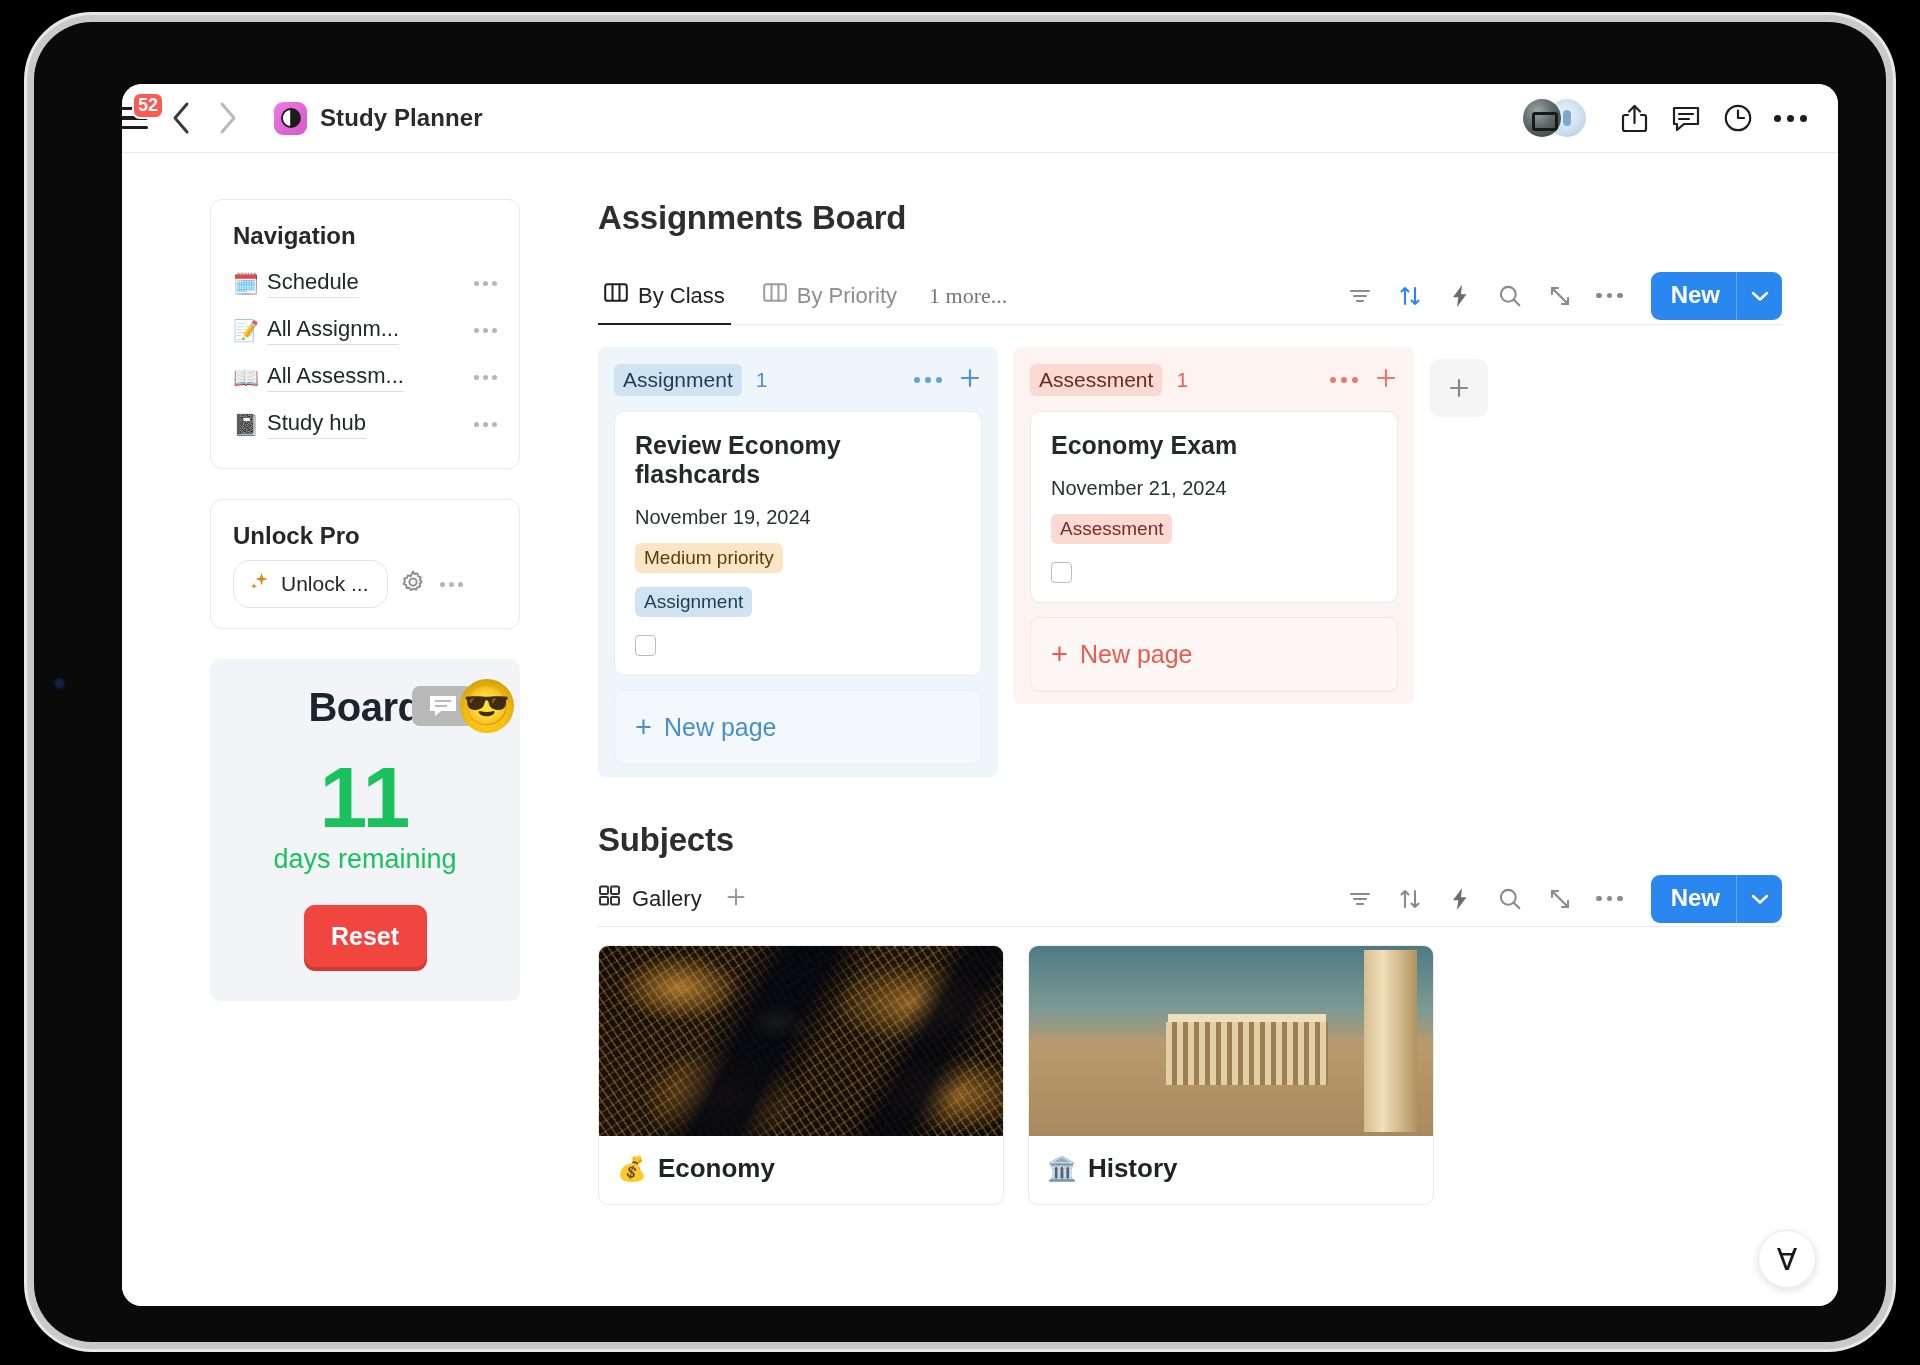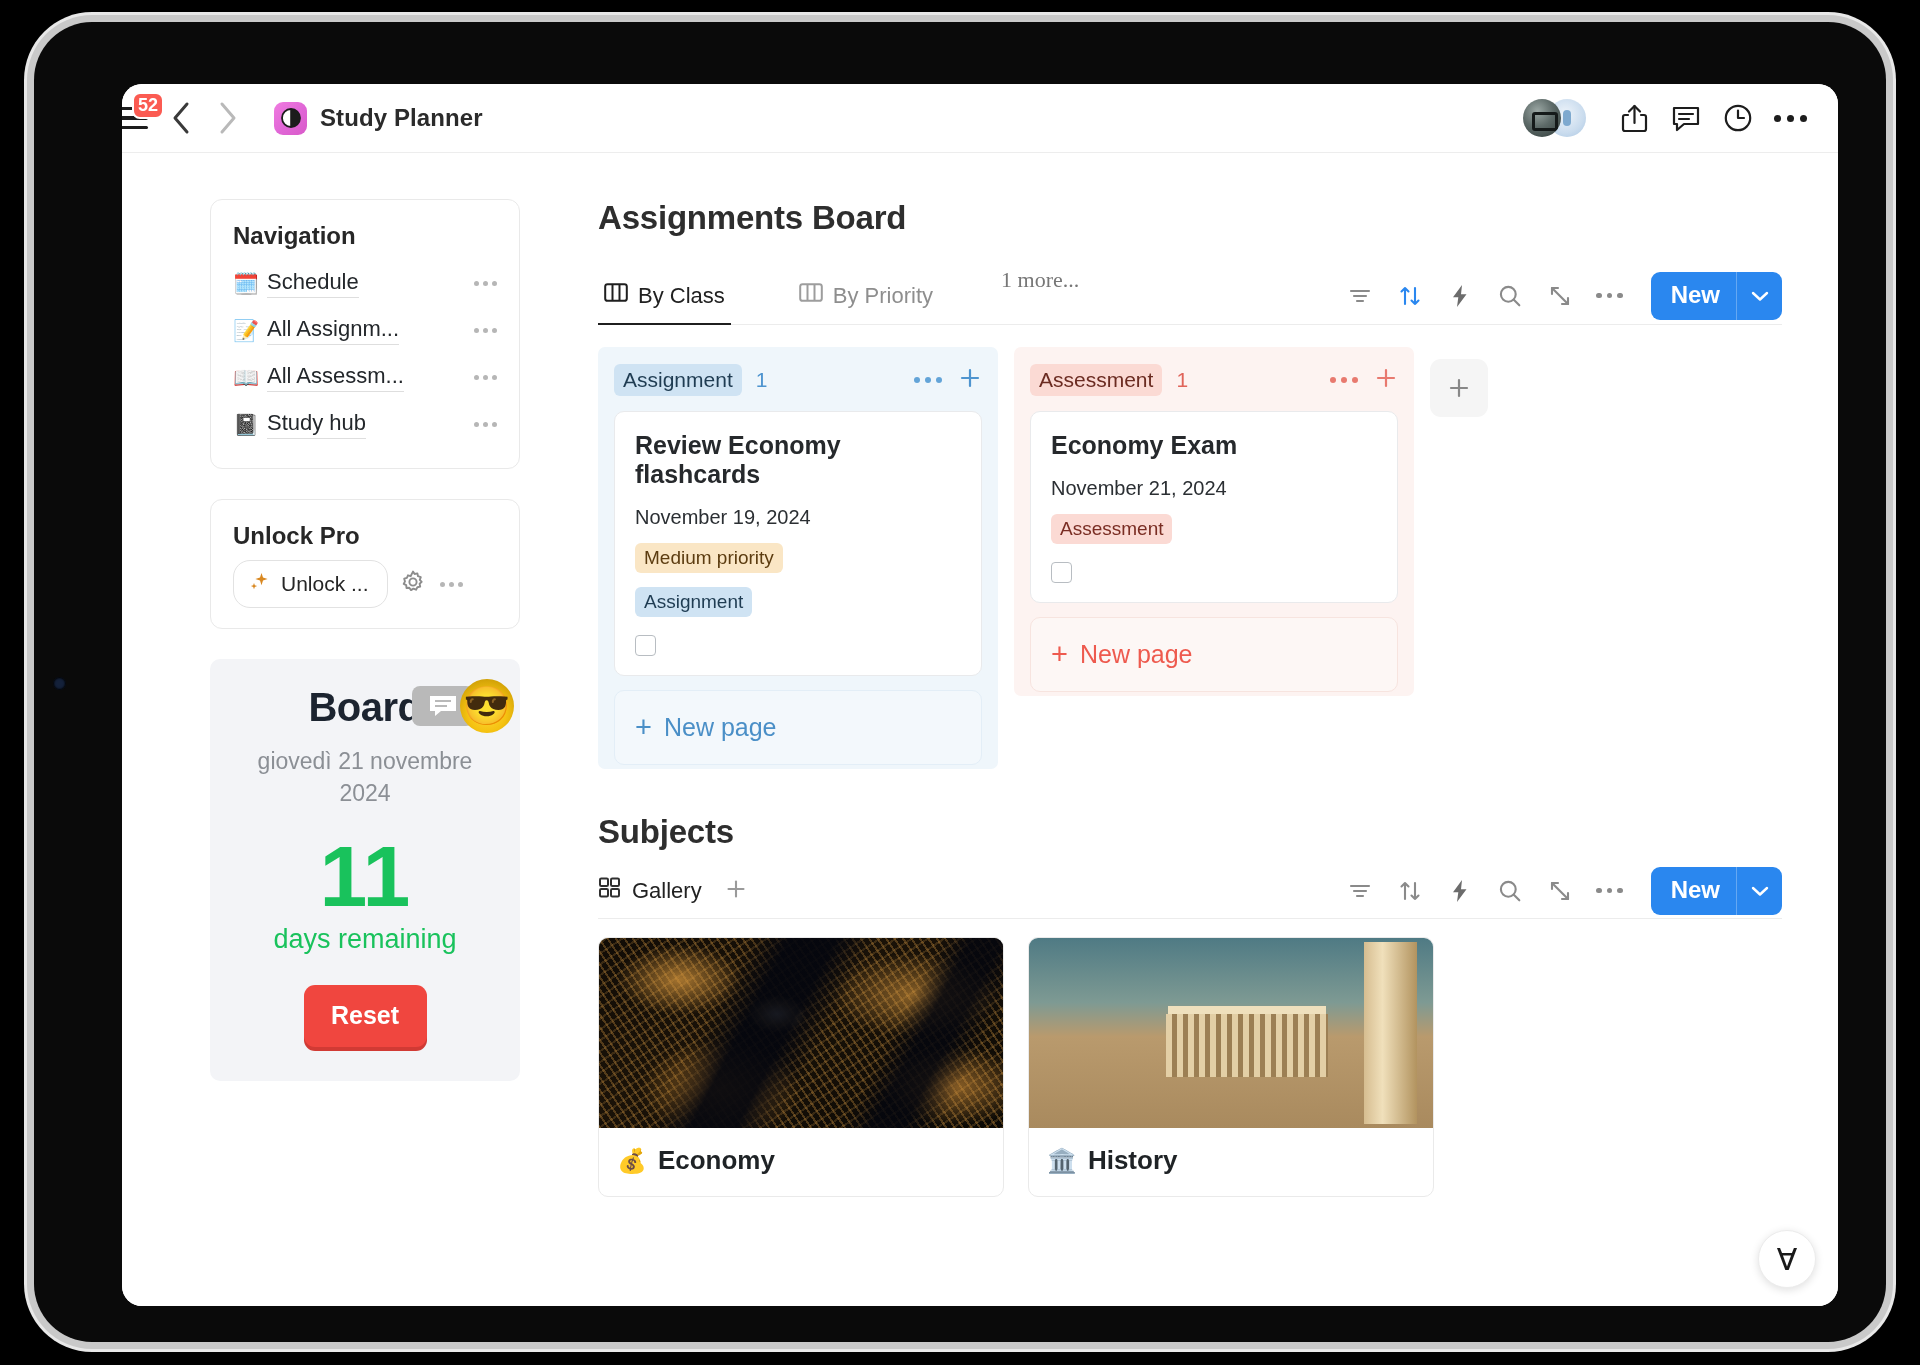--- a/index.html
+++ b/index.html
@@ -226,24 +226,23 @@
   .main {
     flex: 1;
     padding: 46px 56px 0 56px;
     overflow: hidden;
   }
   .section-title { font-size: 33px; font-weight: 700; color: #2e2e2e; letter-spacing: -.2px; }
 
   .view-bar {
     margin-top: 30px;
     border-bottom: 1px solid #ececec;
-    display: flex; 
+    display: flex; align-items: center;
     height: 58px;
     position: relative;
-    gap: 36px;
   }
   .view-tab {
     display: flex; align-items: center; gap: 10px;
     height: 100%;
     padding: 0 6px;
     margin-right: 26px;
     cursor: pointer;
     font-size: 22px;
     color: #8e8e8e;
     position: relative;
@@ -280,21 +279,21 @@
   
   .board {
     margin-top: 22px;
     display: flex;
     gap: 16px;
     align-items: flex-start;
   }
   .col {
     width: 400px;
     border-radius: 7px;
-    padding: 16px 16px 4px 16px;
+    padding: 16px 16px 12px 16px;
   }
   .col.blue { background: #eff6fb; }
   .col.red  { background: #fdf3f1; }
   .col-head { display: flex; align-items: center; height: 34px; }
   .col-chip {
     font-size: 21px; font-weight: 500;
     border-radius: 6px;
     padding: 4px 9px;
   }
   .col-chip.blue { background: #cfe3f3; color: #1f3c52; }
@@ -611,21 +610,20 @@
                 <span class="cd-comment">
                   <svg width="30" height="24" viewBox="0 0 30 24">
                     <path d="M2 2 h26 v15 h-15 l-6 5 v-5 h-5 z" fill="#ffffff"></path>
                     <line x1="7" y1="7" x2="23" y2="7" stroke="#b9b9b9" stroke-width="2"></line>
                     <line x1="7" y1="12" x2="19" y2="12" stroke="#b9b9b9" stroke-width="2"></line>
                   </svg>
                 </span>
                 <span class="cd-emoji">😎</span>
               </span>
             </div>
-            <div class="cd-date">giovedì 21 novembre 2024</div>
             <div class="cd-number">11</div>
             <div class="cd-sub">days remaining</div>
             <button class="cd-reset">Reset</button>
           </div>
         </div>
 
         <div class="main">
 
           <div class="section-title">Assignments Board</div>
 

